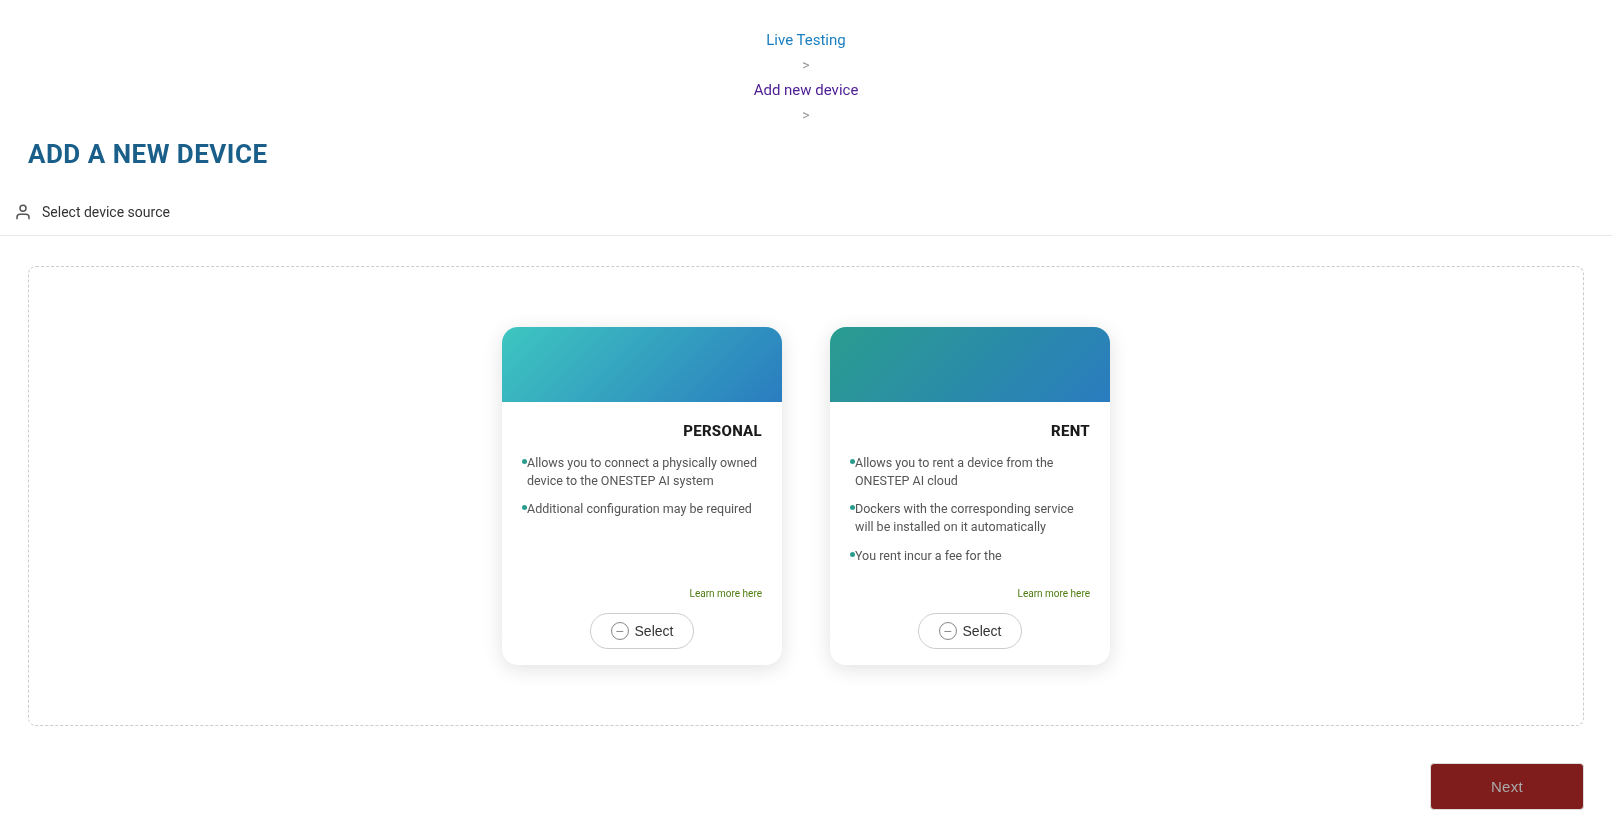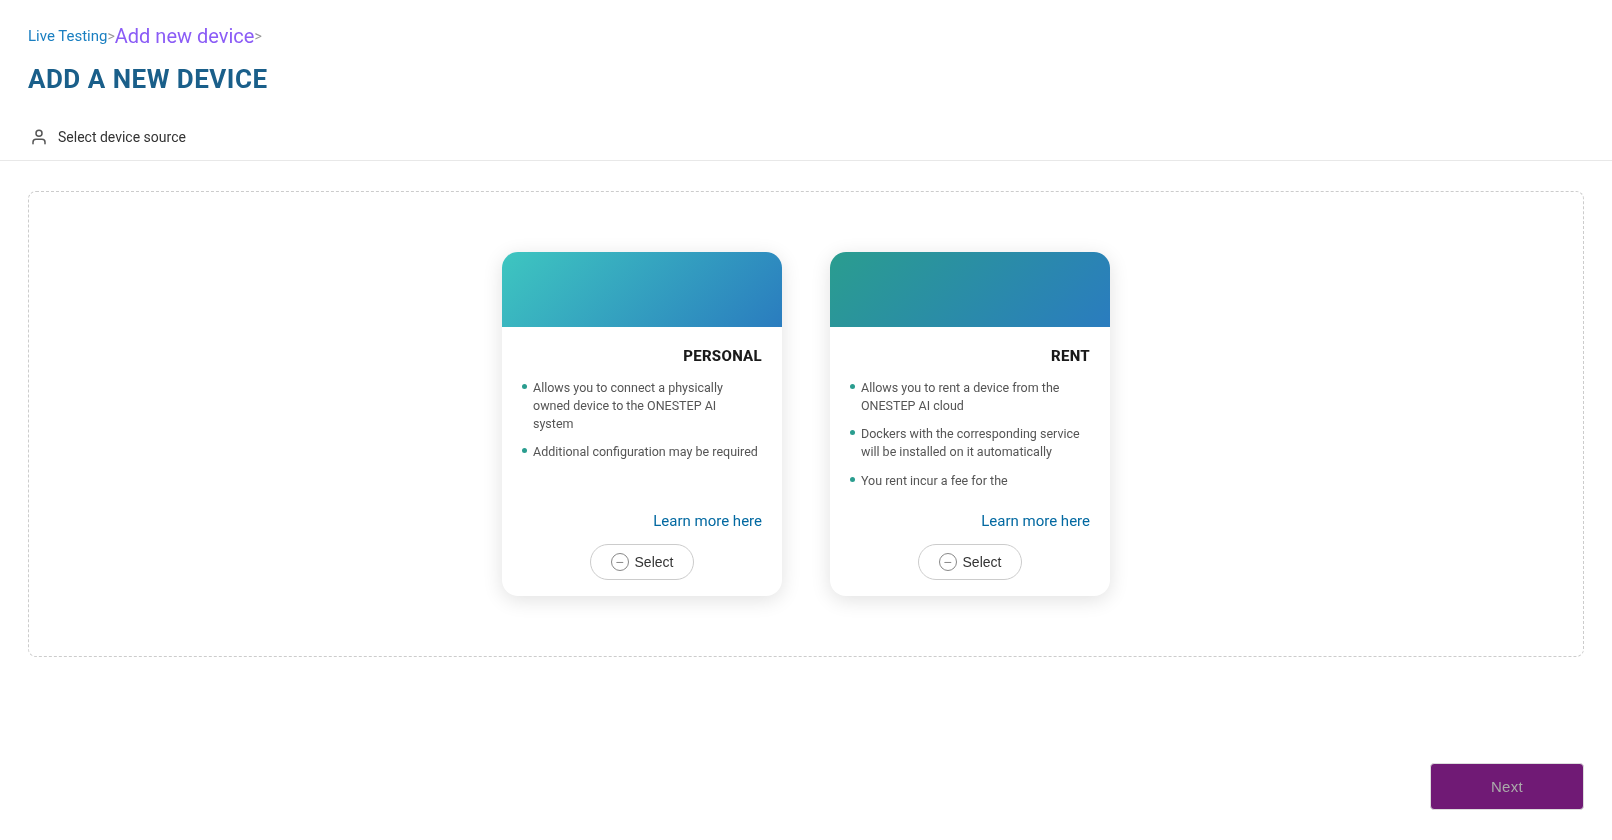--- a/index.html
+++ b/index.html
@@ -9,51 +9,53 @@
       color: #333;
       width: 1612px;
       min-height: 840px;
       position: relative;
     }
 
     
     .breadcrumb {
       display: flex;
       align-items: center;
-      padding: 24px 28px 10px 28px;
+      gap: 8px;
+      padding: 31px 28px 10px 28px;
+      flex-direction: column;
     }
     .breadcrumb-link {
       color: #1a7fc1;
       font-size: 15px;
       cursor: pointer;
       text-decoration: none;
     }
     .breadcrumb-sep {
       color: #999;
       font-size: 14px;
     }
     .breadcrumb-current {
-      color: #8b5cf6;
-      font-size: 20px;
+      color: #4c1d95;
+      font-size: 15px;
     }
 
     
     .page-title {
       font-size: 26px;
       font-weight: 700;
       color: #1a5f8a;
       padding: 6px 28px 20px 28px;
       letter-spacing: 0.5px;
     }
 
     
     .steps-bar {
       display: flex;
       align-items: center;
-      padding: 12px 28px;
+      padding: 12px 12px;
       border-bottom: 1px solid #e8e8e8;
       gap: 0;
     }
     .step {
       display: flex;
       align-items: center;
       gap: 8px;
       flex: 1;
       color: #999;
       font-size: 14px;
@@ -138,39 +140,38 @@
       width: 4px;
     }
     .card-list::-webkit-scrollbar-thumb {
       background: #ccc;
       border-radius: 2px;
     }
 
     .card-list-item {
       display: flex;
       align-items: flex-start;
-      gap: 6px;
       margin-bottom: 10px;
       font-size: 12.5px;
       color: #555;
       line-height: 1.45;
     }
 
     .bullet {
       width: 5px;
       min-width: 5px;
       height: 5px;
       border-radius: 50%;
       background: #2a9d8f;
       margin-top: 5px;
     }
 
     .learn-more {
-      color: #0369a1;
-      font-size: 15px;
+      color: #4d7c0f;
+      font-size: 10px;
       cursor: pointer;
       text-decoration: none;
       margin-bottom: 14px;
       display: inline-block;
     }
 
     .select-btn {
       display: flex;
       align-items: center;
       justify-content: center;
@@ -201,21 +202,21 @@
 
     
     .next-btn-container {
       position: absolute;
       bottom: 30px;
       right: 28px;
     }
 
     .next-btn {
       padding: 14px 60px;
-      background: #701a75;
+      background: #7f1d1d;
       border: 1px solid #ddd;
       border-radius: 4px;
       font-size: 15px;
       color: #aaa;
       cursor: not-allowed;
       letter-spacing: 0.3px;
     }
   </style>
 </head>
 <body>

